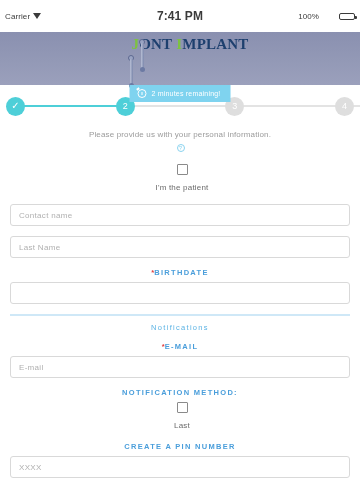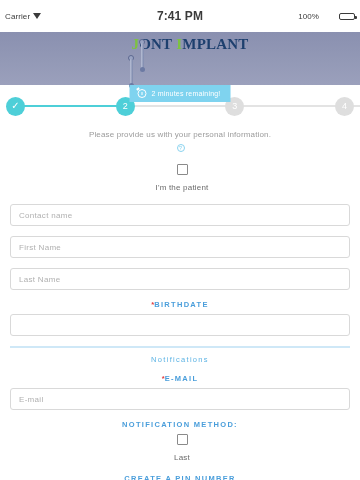--- a/index.html
+++ b/index.html
@@ -313,21 +313,20 @@
 
 <div class="form">
 
   <div class="checkrow">
     <span class="checkbox"></span>
     <span class="checkrow-label">I'm the patient</span>
   </div>
 
   <div class="input">Contact name</div>
 
-  <div class="input">First Name</div>
   <div class="input">Last Name</div>
 
   <div class="field-label">
     <span class="req">*</span><span>BIRTHDATE</span>
   </div>
   <div class="input empty"></div>
 
   <div class="divider"></div>
   <div class="section-title">Notifications</div>
 

